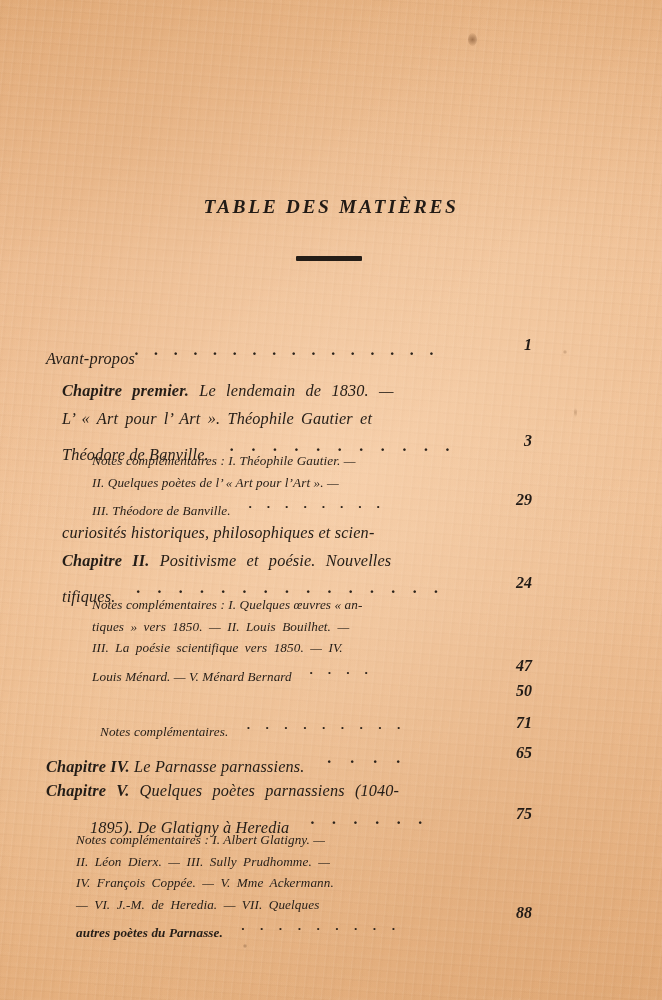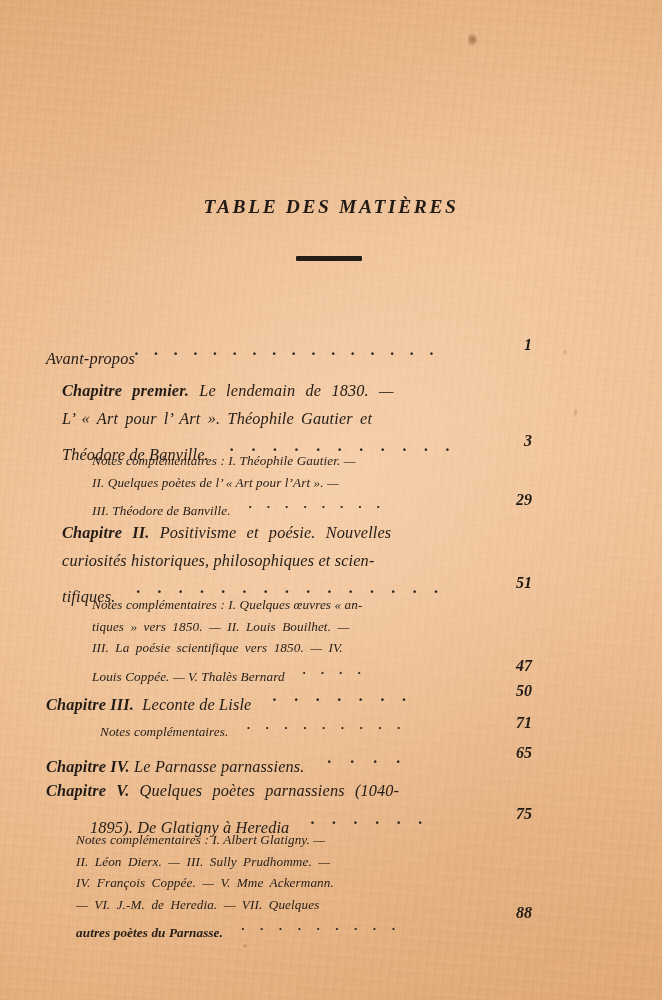--- a/index.html
+++ b/index.html
@@ -181,39 +181,35 @@
   <div class="pageno" style="left:486px; top:432px;">3</div>
 
   <div class="entry note-entry" style="left:92px; top:450px;">
     <div class="line"><span>Notes complémentaires : I.  Théophile Gautier. —</span></div>
     <div class="line cont"><span>II.  Quelques poètes de l’ « Art pour l’Art ». —</span></div>
     <div class="line cont"><span>III.  Théodore de Banville.</span><span class="dots" style="width:166px; letter-spacing:15px;">&nbsp;........</span></div>
   </div>
   <div class="pageno small" style="left:486px; top:491px;">29</div>
 
   <div class="entry chap-entry" style="left:62px; top:519px;">
+    <div class="line cont"><span>curiosités historiques, philosophiques et scien-</span></div>
     <div class="line lead-line spread-md"><span class="chap-label">Chapitre II.</span>
       <span>Positivisme  et  poésie.  Nouvelles</span></div>
-    <div class="line cont"><span>curiosités historiques, philosophiques et scien-</span></div>
     <div class="line cont"><span>tifiques.</span><span class="dots" style="width:350px; letter-spacing:17.2px;">&nbsp;...............</span></div>
   </div>
-  <div class="pageno" style="left:486px; top:574px;">51</div>
+  <div class="pageno" style="left:486px; top:574px;">24</div>
 
   <div class="entry note-entry" style="left:92px; top:594px;">
     <div class="line"><span>Notes complémentaires : I.  Quelques œuvres « an-</span></div>
     <div class="line cont spread-sm"><span>tiques » vers 1850. — II.  Louis Bouilhet. —</span></div>
     <div class="line cont spread-sm"><span>III.  La poésie scientifique vers 1850. — IV.</span></div>
-    <div class="line cont"><span>Louis Coppée. — V.  Thalès Bernard</span><span class="dots" style="width:96px; letter-spacing:15px;">&nbsp;....</span></div>
+    <div class="line cont"><span>Louis Ménard. — V.  Ménard Bernard</span><span class="dots" style="width:96px; letter-spacing:15px;">&nbsp;....</span></div>
   </div>
   <div class="pageno small" style="left:486px; top:657px;">47</div>
 
-  <div class="entry chap-entry" style="left:46px; top:682px;">
-    <div class="line lead-line"><span class="chap-label">Chapitre III.</span>&nbsp;
-      <span>Leconte de Lisle</span><span class="dots" style="width:166px; letter-spacing:17.5px;">&nbsp;.......</span></div>
-  </div>
   <div class="pageno" style="left:486px; top:682px;">50</div>
 
   <div class="entry note-entry" style="left:100px; top:714px;">
     <div class="line"><span>Notes complémentaires.</span><span class="dots" style="width:186px; letter-spacing:15.5px;">&nbsp;.........</span></div>
   </div>
   <div class="pageno small" style="left:486px; top:714px;">71</div>
 
   <div class="entry chap-entry" style="left:46px; top:744px;">
     <div class="line lead-line"><span class="chap-label">Chapitre IV.</span>
       <span>Le Parnasse parnassiens.</span><span class="dots" style="width:104px; letter-spacing:19px;">&nbsp;....</span></div>

